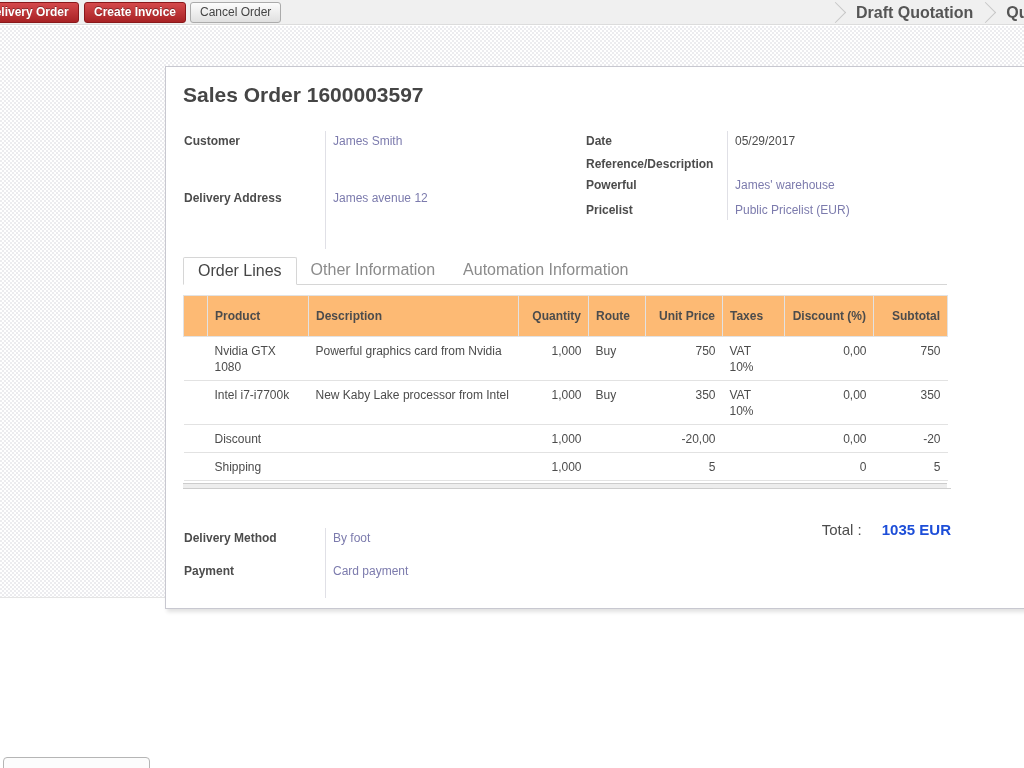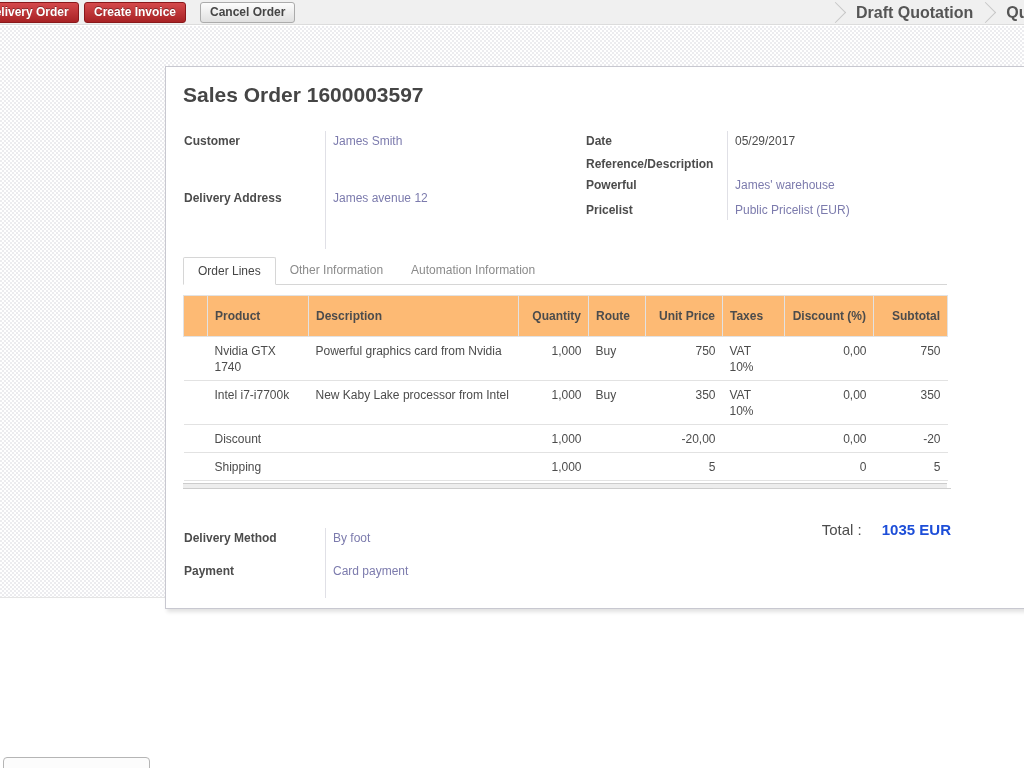--- a/index.html
+++ b/index.html
@@ -29,21 +29,21 @@
     color: #fff; font-weight: bold;
     text-shadow: 0 -1px 0 rgba(0,0,0,.35);
   }
   .btn-default {
     background: linear-gradient(#fcfcfc, #e0e0e0);
     border: 1px solid #ababab;
     color: #454545;
   }
   #btn-delivery { left: -24px; }
   #btn-invoice  { left: 84px; }
-  #btn-cancel   { left: 200px; font-weight: bold; }
+  #btn-cancel   { left: 190px; }
 
   .statusbar {
     position: absolute; left: 836px; top: 0; height: 25px;
     display: flex; align-items: center; white-space: nowrap;
   }
   .status-step {
     font-size: 16px; color: #555; padding: 0 13px; line-height: 25px;
     cursor: pointer;
     font-weight: bold;
   }
@@ -99,21 +99,21 @@
   #group-right .frow-m4 { margin-bottom: 5px; }
   #group-right .frow-m8 { margin-bottom: 9px; }
   #group-bottom .frow { margin-bottom: 17px; }
 
   
   .tabs {
     position: absolute; left: 17px; top: 190px; width: 764px; height: 28px;
     display: flex; border-bottom: 1px solid #d6d6d6;
   }
   .tab {
-    font-size: 12px; color: #8b8b8b; padding: 0 14px; line-height: 26px;
+    font-size: 16px; color: #8b8b8b; padding: 0 14px; line-height: 26px;
     cursor: pointer; margin-bottom: -1px;
   }
   .tab.active {
     color: #454545; background: #fff;
     border: 1px solid #d6d6d6; border-bottom: 1px solid #fff;
     border-radius: 2px 2px 0 0;
   }
 
   
   .lines { position: absolute; left: 17px; top: 228px; width: 764px; }
@@ -242,21 +242,21 @@
             <th>Route</th>
             <th class="ar">Unit Price</th>
             <th>Taxes</th>
             <th class="ar">Discount (%)</th>
             <th class="ar">Subtotal</th>
           </tr>
         </thead>
         <tbody>
           <tr>
             <td></td>
-            <td>Nvidia GTX 1740</td>
+            <td>Nvidia GTX 1080</td>
             <td>Powerful graphics card from Nvidia</td>
             <td class="ar">1,000</td>
             <td>Buy</td>
             <td class="ar">750</td>
             <td>VAT 10%</td>
             <td class="ar">0,00</td>
             <td class="ar">750</td>
           </tr>
           <tr>
             <td></td>

